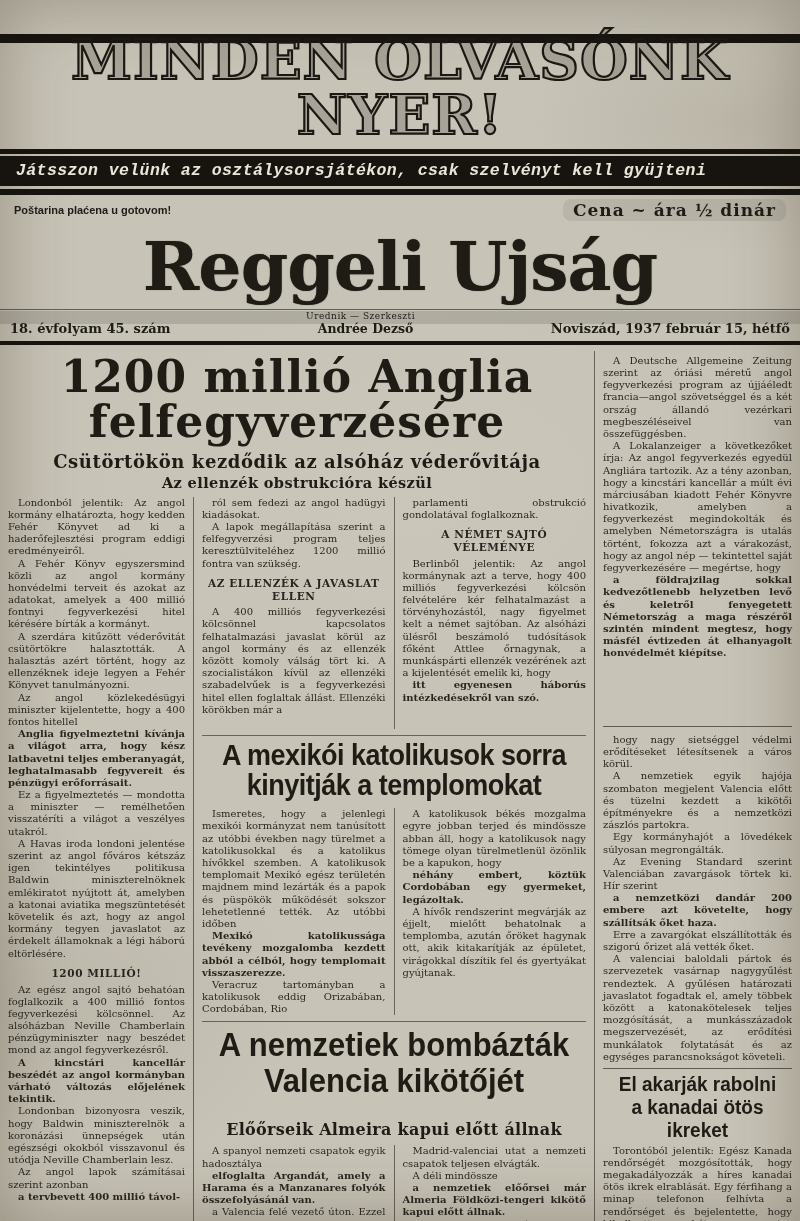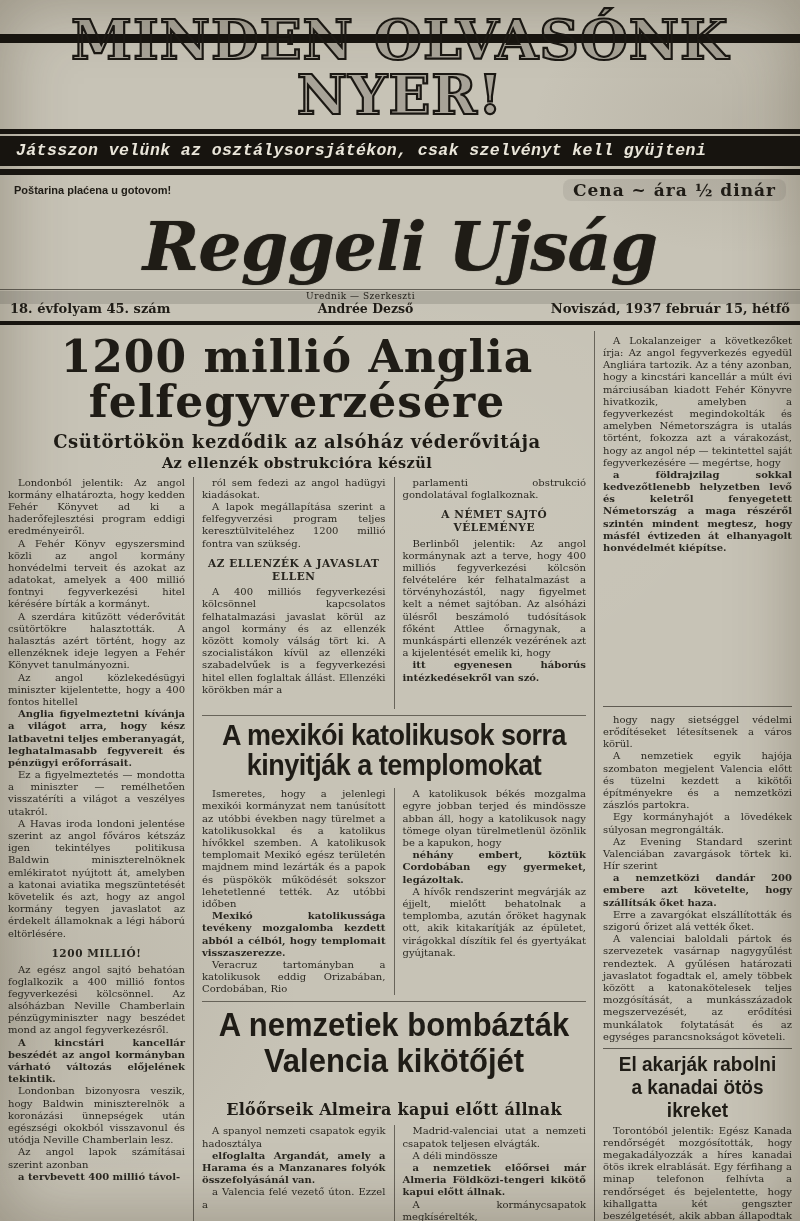--- a/index.html
+++ b/index.html
@@ -12,42 +12,42 @@
     background:
       radial-gradient(ellipse 340px 220px at 92% 10%, rgba(90,80,60,.12), transparent 60%),
       radial-gradient(ellipse 420px 320px at 6% 82%, rgba(90,80,60,.10), transparent 60%),
       radial-gradient(ellipse 500px 300px at 50% 40%, rgba(255,255,250,.06), transparent 70%),
       var(--paper);
     box-shadow: inset 0 0 70px rgba(60,50,30,.35);
     color:var(--ink);
     font-family:"DejaVu Serif", serif;
   }
   
-  .banner{position:relative; padding-top:12px;}
+  .banner{position:relative; padding-top:32px;}
   .banner-bar{position:absolute; top:34px; left:0; right:0; height:9px; background:var(--bar);}
   .banner-title{
     position:relative; text-align:center; font-weight:bold; font-size:55px; line-height:1;
     letter-spacing:1px; color:rgba(27,24,19,.18);
     -webkit-text-stroke:2.2px #1b1813; font-family:"DejaVu Serif", serif;
   }
   .thin-bar{height:5px; background:var(--bar); margin-top:7px;}
   .promo{
     background:var(--bar); color:var(--promo_text); margin-top:2px;
     font-style:italic; font-weight:bold; font-size:16.5px; letter-spacing:.4px;
     padding:5px 16px 6px;
     font-family:Liberation Mono, monospace;
   }
   .thin-bar2{height:6px; background:var(--bar); margin-top:3px;}
   .info-row{display:flex; justify-content:space-between; align-items:center; padding:4px 14px 0;}
   .info-left{font-family:"Liberation Sans", sans-serif; font-weight:bold; font-size:11px;}
   .info-right{font-weight:bold; font-size:17px; letter-spacing:1px; background:rgba(0,0,0,.07); padding:1px 10px; border-radius:8px;}
   
   .masthead{text-align:center; padding:6px 0 2px;}
   .masthead-title{
-    font-family:"DejaVu Serif", serif; font-style:italic; font-weight:bold;
+    font-family:"DejaVu Serif", serif; font-weight:bold;
     font-size:68px; line-height:1.15; letter-spacing:-1px;
     text-shadow:0 0 1px rgba(31,28,22,.7);
   }
   .dateline{
     position:relative; display:flex; justify-content:space-between; align-items:flex-end;
     border-top:1px solid rgba(31,28,22,.6); border-bottom:4px solid var(--bar);
     padding:2px 10px 5px; margin-top:2px;
   }
   .dateline .band{position:absolute; top:1px; left:0; right:0; height:13px; background:rgba(0,0,0,.12);}
   .issue,.date{position:relative; font-weight:bold; font-size:13px; white-space:nowrap;}
@@ -208,20 +208,21 @@
                   <p class="para">A kormánycsapatok megkísérelték,</p>
                 </div>
             </div>
           </section>
         </div>
       </div>
     </div>
 
     <aside class="col-d">
       <div class="col d-block d-german">
+          <p class="para">A Deutsche Allgemeine Zeitung szerint az óriási méretű angol fegyverkezési program az újjáéledt francia—angol szövetséggel és a két ország állandó vezérkari megbeszéléseivel van összefüggésben.</p>
           <p class="para">A Lokalanzeiger a következőket írja: Az angol fegyverkezés egyedül Angliára tartozik. Az a tény azonban, hogy a kincstári kancellár a múlt évi márciusában kiadott Fehér Könyvre hivatkozik, amelyben a fegyverkezést megindokolták és amelyben Németországra is utalás történt, fokozza azt a várakozást, hogy az angol nép — tekintettel saját fegyverkezésére — megértse, hogy</p>
           <p class="para emph">a földrajzilag sokkal kedvezőtlenebb helyzetben levő és keletről fenyegetett Németország a maga részéről szintén mindent megtesz, hogy másfél évtizeden át elhanyagolt honvédelmét kiépítse.</p>
         </div>
       <hr class="divider">
       <div class="col d-block d-val">
           <p class="para">hogy nagy sietséggel védelmi erődítéseket létesítsenek a város körül.</p>
           <p class="para">A nemzetiek egyik hajója szombaton megjelent Valencia előtt és tüzelni kezdett a kikötői építményekre és a nemzetközi zászlós partokra.</p>
           <p class="para">Egy kormányhajót a lövedékek súlyosan megrongálták.</p>
           <p class="para">Az Evening Standard szerint Valenciában zavargások törtek ki. Hír szerint</p>
           <p class="para emph">a nemzetközi dandár 200 embere azt követelte, hogy szállítsák őket haza.</p>

